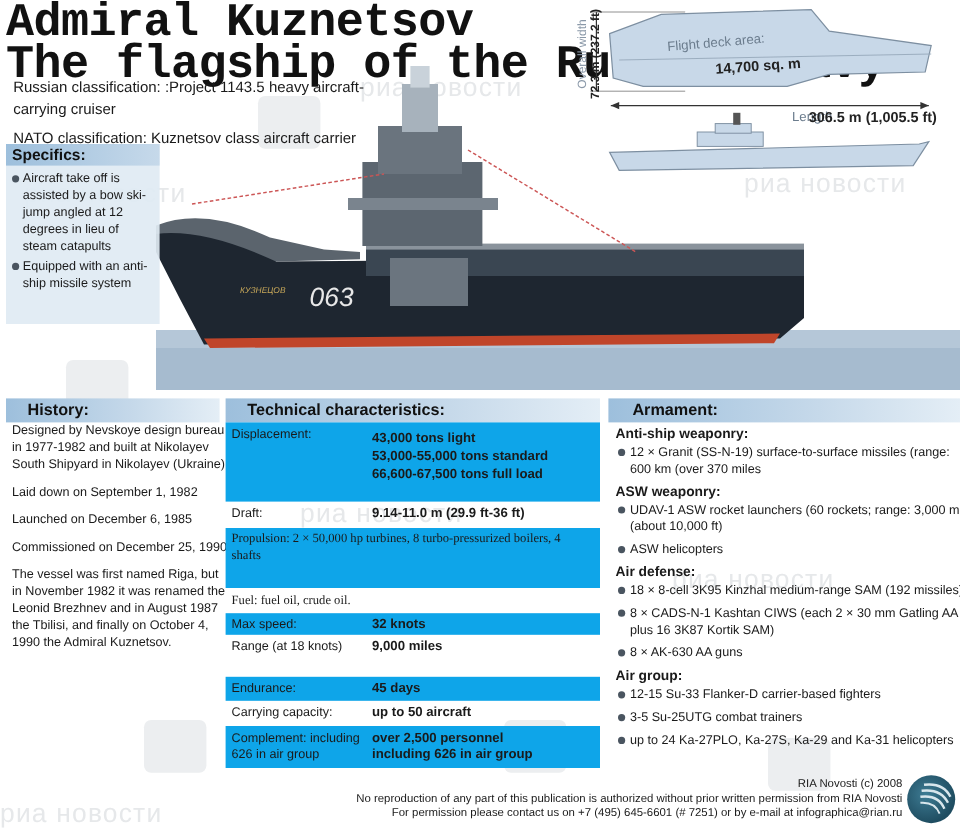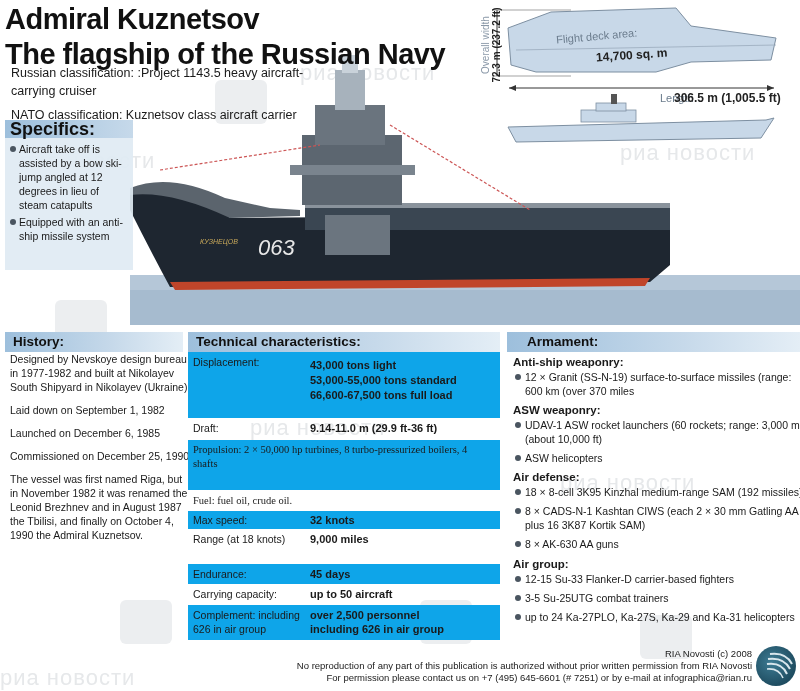--- a/index.html
+++ b/index.html
@@ -3,47 +3,47 @@
 <meta charset="utf-8">
 <style>
   * { box-sizing: border-box; margin: 0; padding: 0; }
   html, body { width: 800px; height: 691px; overflow: hidden; background: #ffffff; }
   body { font-family: "Liberation Sans", "DejaVu Sans", sans-serif; color: #1a1a1a; position: relative; }
 
   
   .wm { position: absolute; color: #e6e8ea; font-size: 22px; letter-spacing: 1px; white-space: nowrap; pointer-events: none; }
   .wm-logo { position: absolute; width: 52px; height: 44px; background: #eceef0; border-radius: 6px; pointer-events: none; }
 
-  .title { position: absolute; left: 5px; top: 2px; font-weight: bold; font-size: 29px; line-height: 35px; letter-spacing: -0.5px; color: #111; font-family: Liberation Sans, sans-serif; }
+  .title { position: absolute; left: 5px; top: 2px; font-weight: bold; font-size: 39px; line-height: 35px; letter-spacing: -0.5px; color: #111; font-family: Liberation Mono, monospace; }
   .subinfo { position: absolute; left: 11px; top: 64px; font-size: 12.5px; line-height: 18px; width: 300px; }
   .subinfo .p { margin-bottom: 6px; }
 
   
   .schem { position: absolute; left: 476px; top: 0; width: 324px; height: 150px; }
   .dim-v { position: absolute; left: 0px; top: 4px; width: 24px; height: 85px; }
   .dim-v .lbl { position: absolute; left: -30px; top: 30px; transform: rotate(-90deg); transform-origin: center; font-size: 10px; white-space: nowrap; width: 90px; text-align: center; }
   .dim-v .lbl .light { color: #8a98a8; }
   .dim-v .lbl .bold { font-weight: bold; color: #222; }
   .deck-lbl { position: absolute; left: 80px; top: 30px; font-size: 11px; color: #6b7c8d; transform: rotate(-5deg); }
   .deck-val { position: absolute; left: 120px; top: 48px; font-size: 12px; font-weight: bold; color: #222; transform: rotate(-4deg); }
   .len-lbl { position: absolute; left: 160px; top: 92px; font-size: 11px; color: #6b7c8d; margin-left: 24px; }
   .len-val { position: absolute; left: 198px; top: 91px; font-size: 12px; font-weight: bold; color: #222; }
 
   
   .photo { position: absolute; left: 130px; top: 50px; width: 670px; height: 275px; }
 
   
   .specifics { position: absolute; left: 5px; top: 120px; width: 128px; height: 150px; background: rgba(224,234,243,0.92); }
-  .specifics .hdr { background: linear-gradient(90deg,#9dbfdc,#c6d9ea); height: 18px; font-weight: bold; font-size: 18px; line-height: 18px; padding-left: 5px; color: #111; }
+  .specifics .hdr { background: linear-gradient(90deg,#9dbfdc,#c6d9ea); height: 18px; font-weight: bold; font-size: 13px; line-height: 18px; padding-left: 5px; color: #111; }
   .specifics ul { list-style: none; padding: 4px 4px 0 5px; }
   .specifics li { font-size: 10.5px; line-height: 14px; padding-left: 9px; position: relative; margin-bottom: 3px; }
   .specifics li::before { content: ""; position: absolute; left: 0; top: 4px; width: 6px; height: 6px; border-radius: 50%; background: #4a5560; }
 
   
-  .sec-hdr { position: absolute; height: 20px; font-weight: bold; font-size: 13.5px; line-height: 20px; padding-left: 8px; color: #111;
+  .sec-hdr { position: absolute; height: 20px; font-weight: bold; font-size: 13.5px; line-height: 20px; padding-left: 18px; color: #111;
     background: linear-gradient(90deg,#9dbfdc 0%,#c6d9ea 60%,#e4eef6 100%); }
 
   .history { position: absolute; left: 5px; top: 332px; width: 180px; }
   .history .body { position: absolute; top: 20px; left: 5px; width: 180px; }
   .history p { font-size: 10.5px; line-height: 14px; margin-bottom: 9px; }
 
   .tech { position: absolute; left: 188px; top: 332px; width: 310px; }
   .trow { position: absolute; left: 0; width: 312px; font-size: 10.5px; line-height: 14px; }
   .trow.shade { background: #0ea5e9; }
   .trow .k { position: absolute; left: 5px; top: 3px; width: 118px; }

